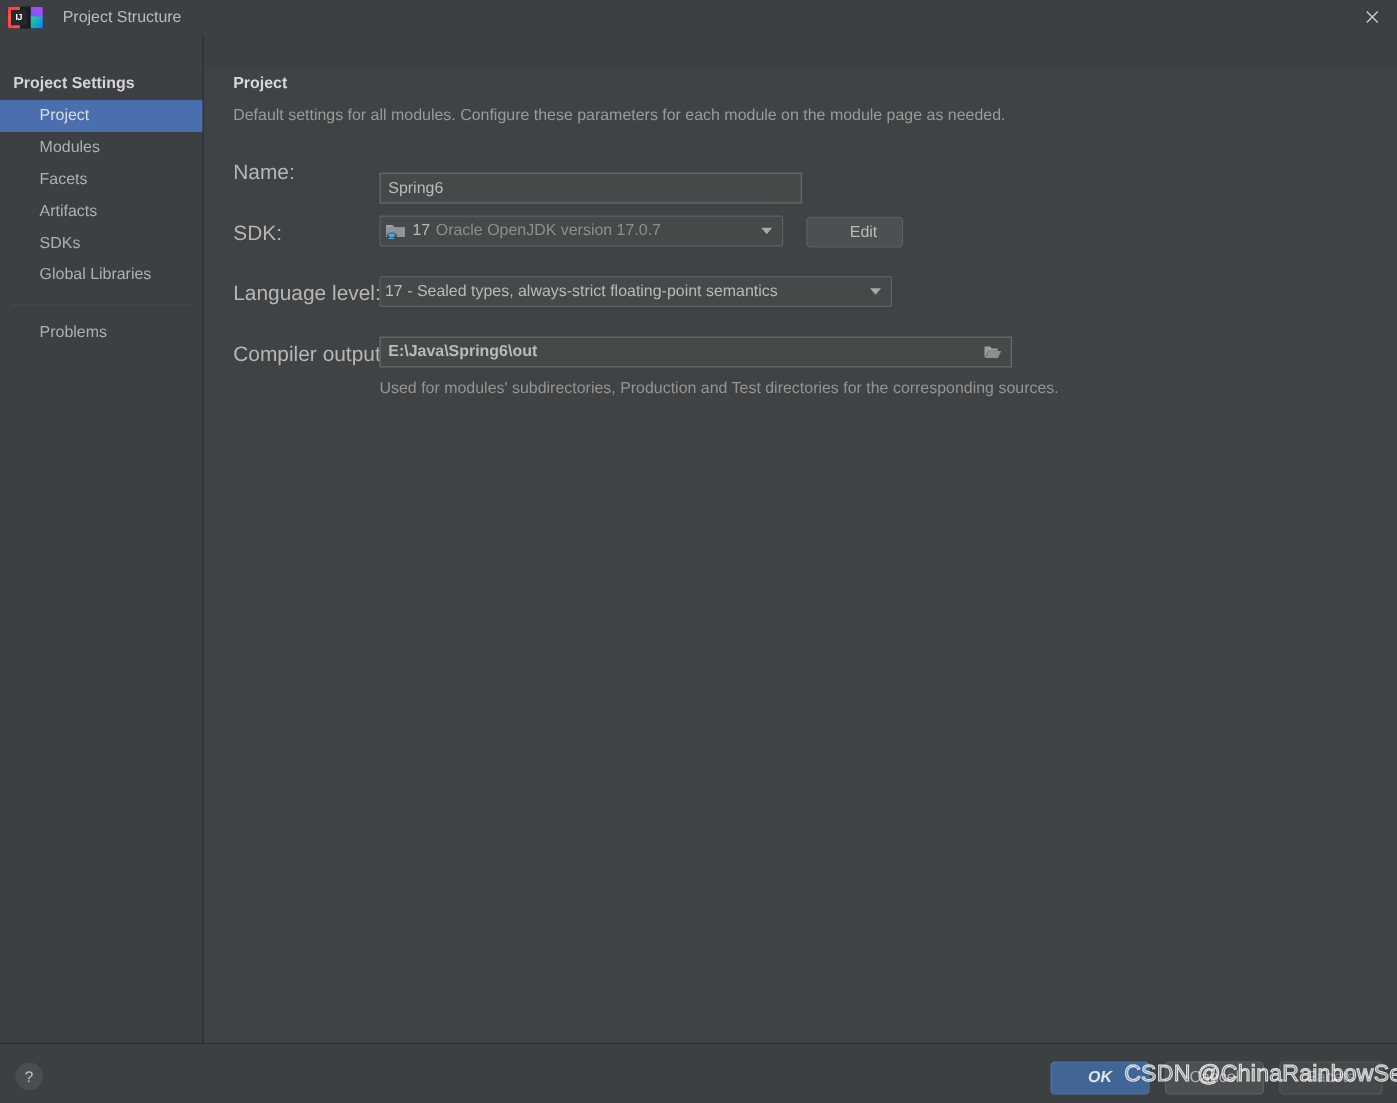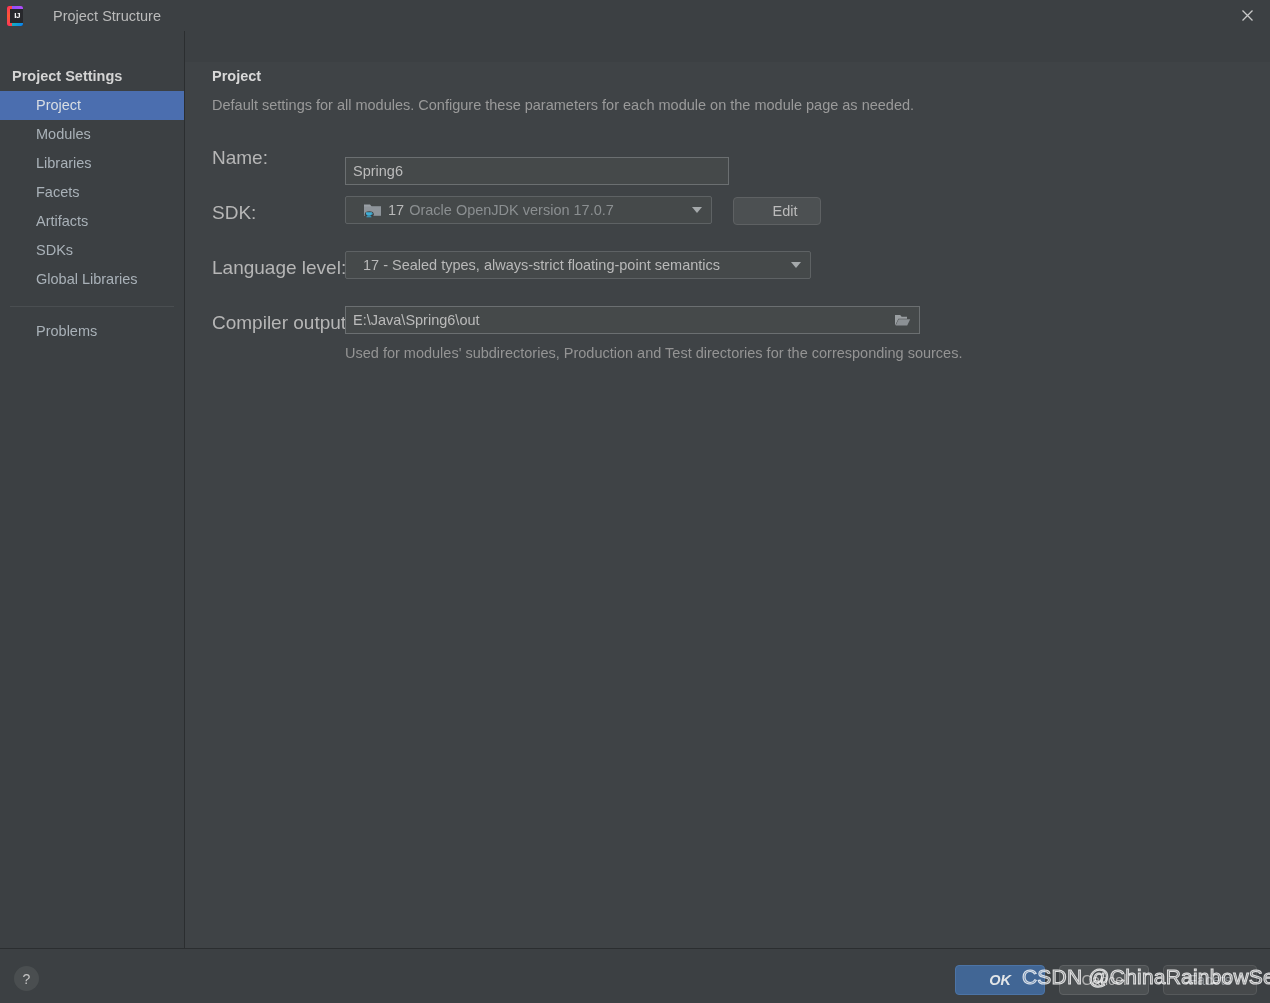--- a/index.html
+++ b/index.html
@@ -24,21 +24,21 @@
   .titlebar {
     position: absolute;
     left: 0; top: 0;
     width: 1270px; height: 31px;
     background: #3c4043;
     display: flex;
     align-items: center;
   }
   .ij-logo {
     position: relative;
-    width: 16px; height: 20px;
+    width: 32px; height: 20px;
     margin-left: 7px;
     border-radius: 2px;
     overflow: hidden;
     background: #1b1f22;
   }
   .ij-logo .q { position: absolute; width: 11px; height: 11px; }
   .ij-logo .q1 { left: 0; top: 0; background: linear-gradient(135deg, #fe315d 0%, #f97a12 100%); }
   .ij-logo .q2 { right: 0; top: 0; background: linear-gradient(225deg, #b74af7 0%, #6b57ff 100%); }
   .ij-logo .q3 { left: 0; bottom: 0; background: linear-gradient(45deg, #fe315d 0%, #f97a12 100%); }
   .ij-logo .q4 { right: 0; bottom: 0; background: linear-gradient(315deg, #087cfa 0%, #21d789 100%); }
@@ -46,21 +46,21 @@
     position: absolute; left: 3px; top: 3px;
     width: 14px; height: 14px;
     background: #27282c;
     display: flex; align-items: center; justify-content: center;
     color: #ffffff;
     font-size: 8px; font-weight: bold;
     letter-spacing: -0.5px;
     font-family: "Liberation Sans", sans-serif;
   }
   .titlebar-title {
-    margin-left: 30px;
+    margin-left: 18px;
     color: #bbbbbb;
     font-size: 14.5px;
   }
   .titlebar-close {
     position: absolute;
     right: 0; top: 0;
     width: 46px; height: 31px;
     display: flex; align-items: center; justify-content: center;
     cursor: pointer;
   }
@@ -153,39 +153,39 @@
     position: absolute;
     background: #45494a;
     border: 1px solid #6b6f71;
     color: #bbbbbb;
     font-size: 14.5px;
     display: flex;
     align-items: center;
     padding-left: 7px;
     cursor: text;
   }
-  .textfield.with-btn { padding-right: 34px; }
+  .textfield.with-btn { padding-right: 34px; font-weight: bold; }
 
   .browse-btn {
     position: absolute;
     right: 1px; top: 1px; bottom: 1px;
     width: 32px;
     display: flex; align-items: center; justify-content: center;
     cursor: pointer;
   }
 
   
   .combo {
     position: absolute;
     background: #45494a;
     border: 1px solid #5e6264;
     border-radius: 2px;
     display: flex;
     align-items: center;
-    padding-left: 17px;
+    padding-left: 4px;
     font-size: 14.5px;
     cursor: pointer;
   }
   .combo .arrow-cell {
     position: absolute;
     right: 0; top: 0; bottom: 0;
     width: 28px;
     display: flex; align-items: center; justify-content: center;
   }
   .tri-down {
@@ -316,21 +316,20 @@
       <svg width="20" height="14" viewBox="0 0 20 14" aria-hidden="true">
         <path d="M2 7 H17 M12 2 L17 7 L12 12" stroke="#73777a" stroke-width="1.5" fill="none" stroke-linecap="square"></path>
       </svg>
     </div>
   </div>
 
   <div class="sidebar">
     <div class="side-group">Project Settings</div>
     <div class="side-item selected">Project</div>
     <div class="side-item">Modules</div>
-    <div class="side-item">Libraries</div>
     <div class="side-item">Facets</div>
     <div class="side-item">Artifacts</div>
 
     <div class="side-item">SDKs</div>
     <div class="side-item">Global Libraries</div>
 
     <div class="side-sep"></div>
     <div class="side-item">Problems</div>
   </div>
 

